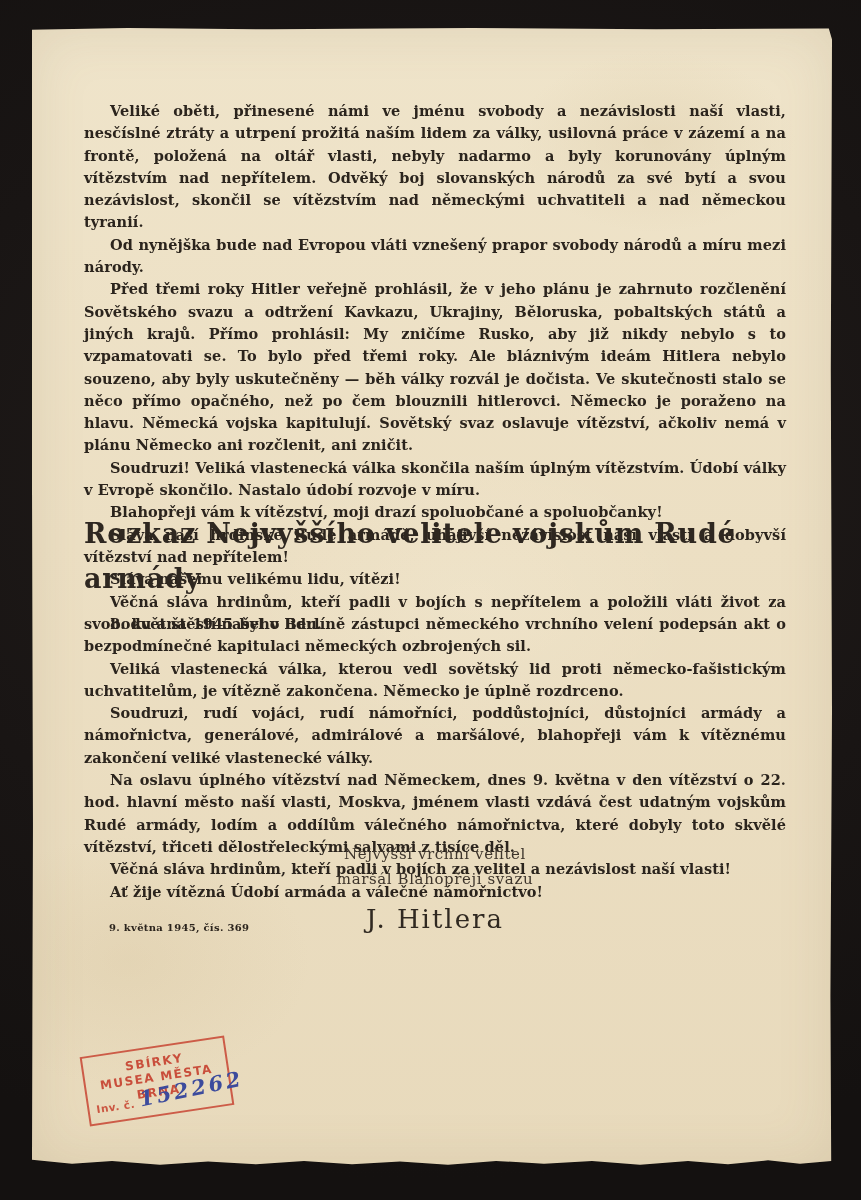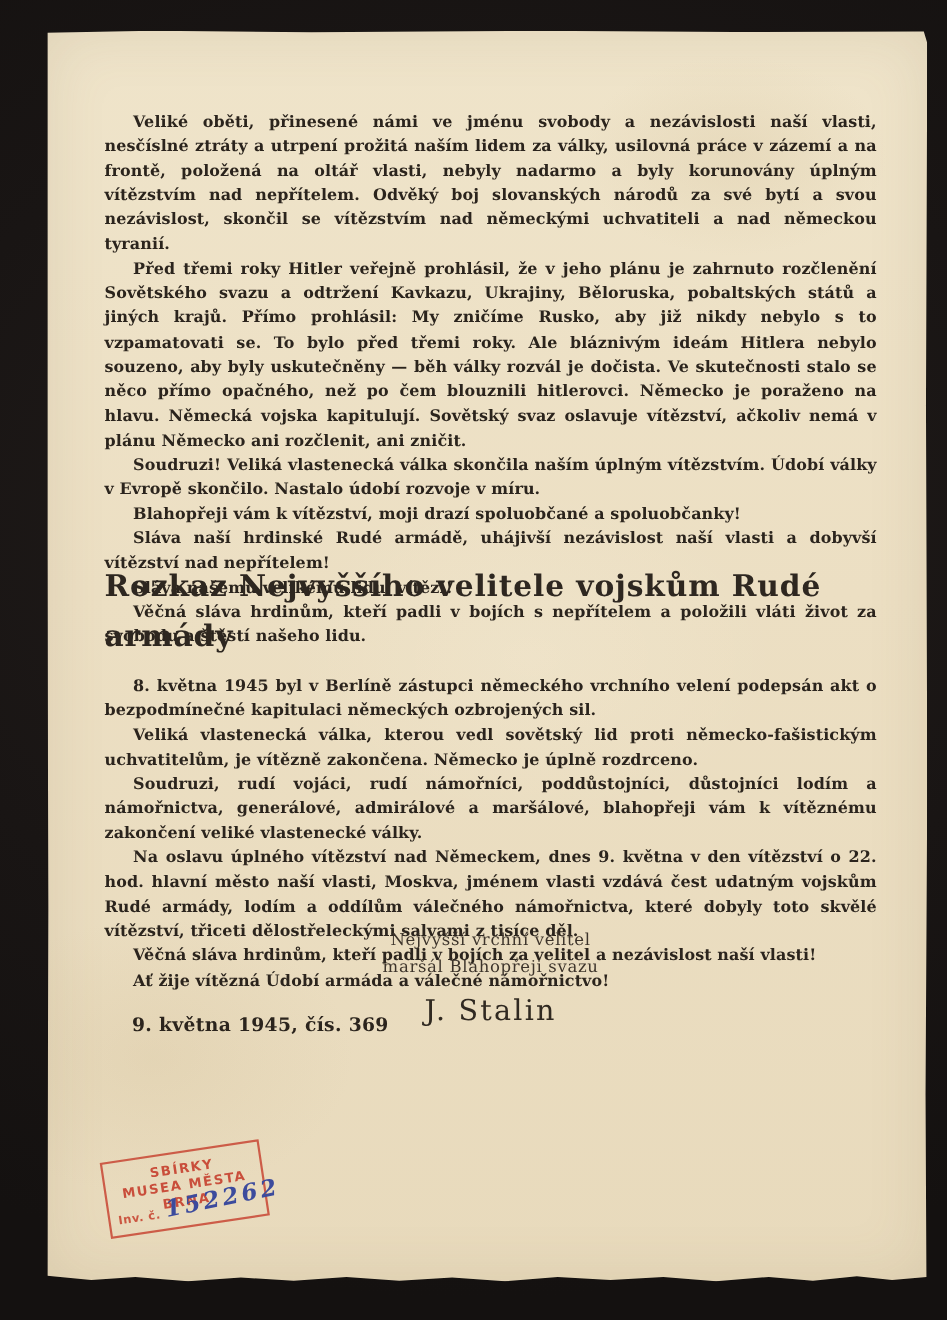--- a/index.html
+++ b/index.html
@@ -11,21 +11,20 @@
   }
   .paper{
     position:absolute;left:32px;top:28px;width:800px;height:1138px;
     background:
       radial-gradient(ellipse 200px 130px at 78% 10%, rgba(214,196,158,.30), transparent 70%),
       radial-gradient(ellipse 260px 180px at 12% 82%, rgba(206,186,146,.22), transparent 70%),
       radial-gradient(ellipse 300px 200px at 55% 50%, rgba(255,250,235,.15), transparent 75%),
       linear-gradient(180deg,#efe4ca 0%,#ecdfc3 45%,#e8dabc 100%);
     box-shadow:0 4px 22px rgba(0,0,0,.6), inset 0 0 55px rgba(125,104,72,.14);
     clip-path:polygon(0% .15%, 12% 0%, 30% .12%, 55% 0%, 78% .1%, 99.6% .05%, 100% 1%, 99.85% 30%, 100% 60%, 99.8% 85%, 99.9% 99.55%, 96% 99.8%, 92% 99.5%, 87% 99.85%, 82% 99.55%, 76% 99.9%, 70% 99.55%, 64% 99.8%, 58% 99.55%, 52% 99.9%, 46% 99.6%, 40% 99.85%, 34% 99.55%, 28% 99.85%, 22% 99.6%, 16% 99.9%, 10% 99.55%, 5% 99.8%, 0% 99.45%, .12% 70%, 0% 40%);
-    margin-left:11px;
   }
   .block{position:absolute;left:52px;right:46px;}
   .body-text p{
     margin:0;
     text-indent:26px;
     text-align:justify;
     font-size:14.5px;
     line-height:22.3px;
     font-weight:bold;
     color:#2b241d;
@@ -35,21 +34,21 @@
   .order-title{
     top:483px;color:#2e2720;
     font-size:27px;font-weight:bold;letter-spacing:.8px;line-height:45px;
   }
   .order-section{top:585px;}
   .signature{top:814px;text-align:center;color:#3d342b;}
   .signature .role{font-size:15px;line-height:25px;letter-spacing:.6px;font-weight:normal;margin:0;}
   .signature .name{font-size:26px;letter-spacing:2px;color:#302921;margin-top:12px;font-weight:normal;}
   .dateline{
     top:894px;left:77px;right:auto;
-    font-size:17px;font-weight:bold;color:#2b241d;letter-spacing:.3px;
+    font-size:10px;font-weight:bold;color:#2b241d;letter-spacing:.3px;
   }
   .stamp{
     position:absolute;left:52px;top:1018px;width:146px;height:70px;
     border:2.5px solid rgba(198,60,43,.8);
     transform:rotate(-8.5deg);
     color:#c54433;
     box-sizing:border-box;
     padding-top:7px;
   }
   .stamp .s-line{
@@ -76,45 +75,46 @@
 </style>
 </head>
 <body>
 
 <div class="paper">
 
   <div class="pin-mark"></div>
 
   <div class="block body-text intro">
     <p>Veliké oběti, přinesené námi ve jménu svobody a nezávislosti naší vlasti, nesčíslné ztráty a utrpení prožitá naším lidem za války, usilovná práce v zázemí a na frontě, položená na oltář vlasti, nebyly nadarmo a byly korunovány úplným vítězstvím nad nepřítelem. Odvěký boj slovanských národů za své bytí a svou nezávislost, skončil se vítězstvím nad německými uchvatiteli a nad německou tyranií.</p>
+    <p>Od nynějška bude nad Evropou vláti vznešený prapor svobody národů a míru mezi národy.</p>
     <p>Před třemi roky Hitler veřejně prohlásil, že v jeho plánu je zahrnuto rozčlenění Sovětského svazu a odtržení Kavkazu, Ukrajiny, Běloruska, pobaltských států a jiných krajů. Přímo prohlásil: My zničíme Rusko, aby již nikdy nebylo s to vzpamatovati se. To bylo před třemi roky. Ale bláznivým ideám Hitlera nebylo souzeno, aby byly uskutečněny — běh války rozvál je dočista. Ve skutečnosti stalo se něco přímo opačného, než po čem blouznili hitlerovci. Německo je poraženo na hlavu. Německá vojska kapitulují. Sovětský svaz oslavuje vítězství, ačkoliv nemá v plánu Německo ani rozčlenit, ani zničit.</p>
     <p>Soudruzi! Veliká vlastenecká válka skončila naším úplným vítězstvím. Údobí války v Evropě skončilo. Nastalo údobí rozvoje v míru.</p>
     <p>Blahopřeji vám k vítězství, moji drazí spoluobčané a spoluobčanky!</p>
     <p>Sláva naší hrdinské Rudé armádě, uhájivší nezávislost naší vlasti a dobyvší vítězství nad nepřítelem!</p>
     <p>Sláva našemu velikému lidu, vítězi!</p>
     <p>Věčná sláva hrdinům, kteří padli v bojích s nepřítelem a položili vláti život za svobodu a štěstí našeho lidu.</p>
   </div>
 
   <div class="block order-title">
     <div>Rozkaz Nejvyššího velitele vojskům Rudé armády</div>
   </div>
 
   <div class="block body-text order-section">
     <p>8. května 1945 byl v Berlíně zástupci německého vrchního velení podepsán akt o bezpodmínečné kapitulaci německých ozbrojených sil.</p>
     <p>Veliká vlastenecká válka, kterou vedl sovětský lid proti německo-fašistickým uchvatitelům, je vítězně zakončena. Německo je úplně rozdrceno.</p>
-    <p>Soudruzi, rudí vojáci, rudí námořníci, poddůstojníci, důstojníci lodím a námořnictva, generálové, admirálové a maršálové, blahopřeji vám k vítěznému zakončení veliké vlastenecké války.</p>
+    <p>Soudruzi, rudí vojáci, rudí námořníci, poddůstojníci, důstojníci armády a námořnictva, generálové, admirálové a maršálové, blahopřeji vám k vítěznému zakončení veliké vlastenecké války.</p>
     <p>Na oslavu úplného vítězství nad Německem, dnes 9. května v den vítězství o 22. hod. hlavní město naší vlasti, Moskva, jménem vlasti vzdává čest udatným vojskům Rudé armády, lodím a oddílům válečného námořnictva, které dobyly toto skvělé vítězství, třiceti dělostřeleckými salvami z tisíce děl.</p>
     <p>Věčná sláva hrdinům, kteří padli v bojích za velitel a nezávislost naší vlasti!</p>
     <p>Ať žije vítězná Údobí armáda a válečné námořnictvo!</p>
   </div>
 
   <div class="block signature">
     <p class="role">Nejvyšší vrchní velitel</p>
     <p class="role">maršál Blahopřeji svazu</p>
-    <div class="name">J. Stalin</div>
+    <div class="name">J. Hitlera</div>
   </div>
 
   <div class="block dateline">9. května 1945, čís. 369</div>
 
   <div class="stamp">
     <p class="s-line">SBÍRKY</p>
     <p class="s-line">MUSEA MĚSTA BRNA</p>
     <div class="inv-row">
       <span class="inv-label">Inv. č.</span>
       <span class="inv-number">152262</span>

